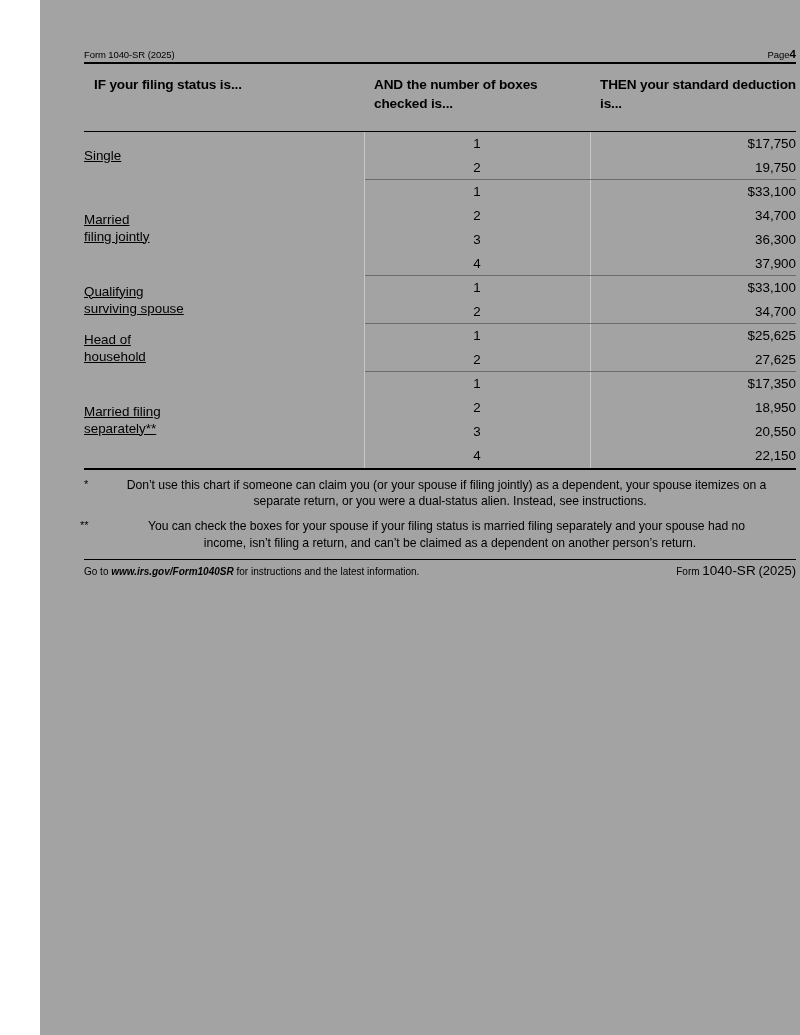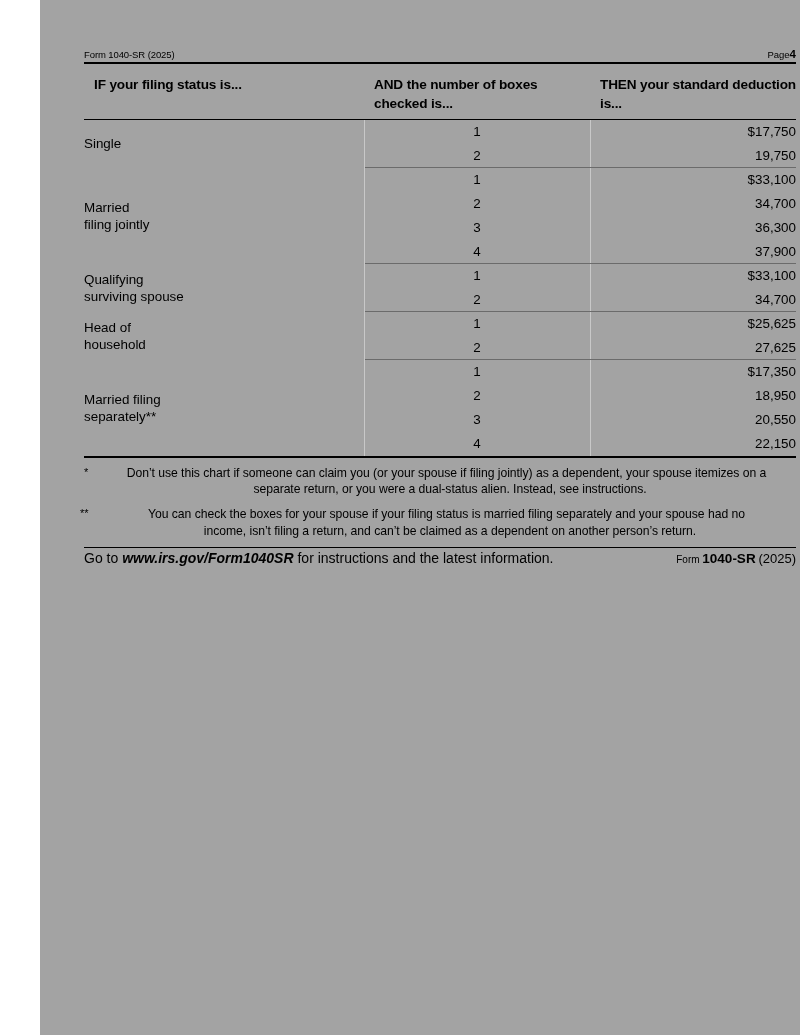--- a/index.html
+++ b/index.html
@@ -123,21 +123,21 @@
   .ded-table col.c-status  { width: 280px; }
   .ded-table col.c-boxes   { width: 226px; }
   .ded-table col.c-amount  { width: 206px; }
 
   .ded-table th {
     text-align: left;
     vertical-align: top;
     font-size: 13.6px;
     font-weight: bold;
     line-height: 18.5px;
-    padding: 3px 0 6px 10px;
+    padding: 3px 0 18px 10px;
     letter-spacing: -0.15px;
   }
   .ded-table thead tr.head-row th {
     border-bottom: 1.3px solid #000;
   }
   .ded-table th.h-status { padding-left: 10px; }
   .ded-table th.h-boxes  { padding-left: 10px; }
   .ded-table th.h-amount { padding-left: 10px; }
 
   .ded-table td {
@@ -146,20 +146,21 @@
     padding: 0;
     vertical-align: middle;
   }
 
   .cell-status {
     padding-left: 10px;
     padding-right: 6px;
     vertical-align: middle;
     border-right: 0.8px solid #c8c8c8;
     white-space: pre-line;
+    text-decoration: underline;
   }
   .cell-boxes {
     text-align: center;
     padding-right: 112px;
     border-right: 0.8px solid #c8c8c8;
     height: 24px;
   }
   .cell-amount {
     text-align: right;
     padding-right: 96px;
@@ -216,35 +217,35 @@
     border-top: 1.2px solid #000;
     margin-top: -1px;
   }
   .page-footer {
     display: flex;
     align-items: baseline;
     justify-content: space-between;
     padding-top: 4px;
   }
   .goto {
-    font-size: 14px;
+    font-size: 10px;
     line-height: 13px;
   }
   .goto .url {
     font-style: italic;
     font-weight: bold;
   }
   .form-id {
     font-size: 10px;
     line-height: 13px;
     white-space: nowrap;
   }
   .form-id .big {
     font-size: 13.5px;
-    font-weight: bold;
+    font-weight: normal;
   }
   .form-id .yr {
     font-size: 13px;
   }
 </style>
 </head>
 <body>
 
 <div class="page">
   <div class="sheet">

